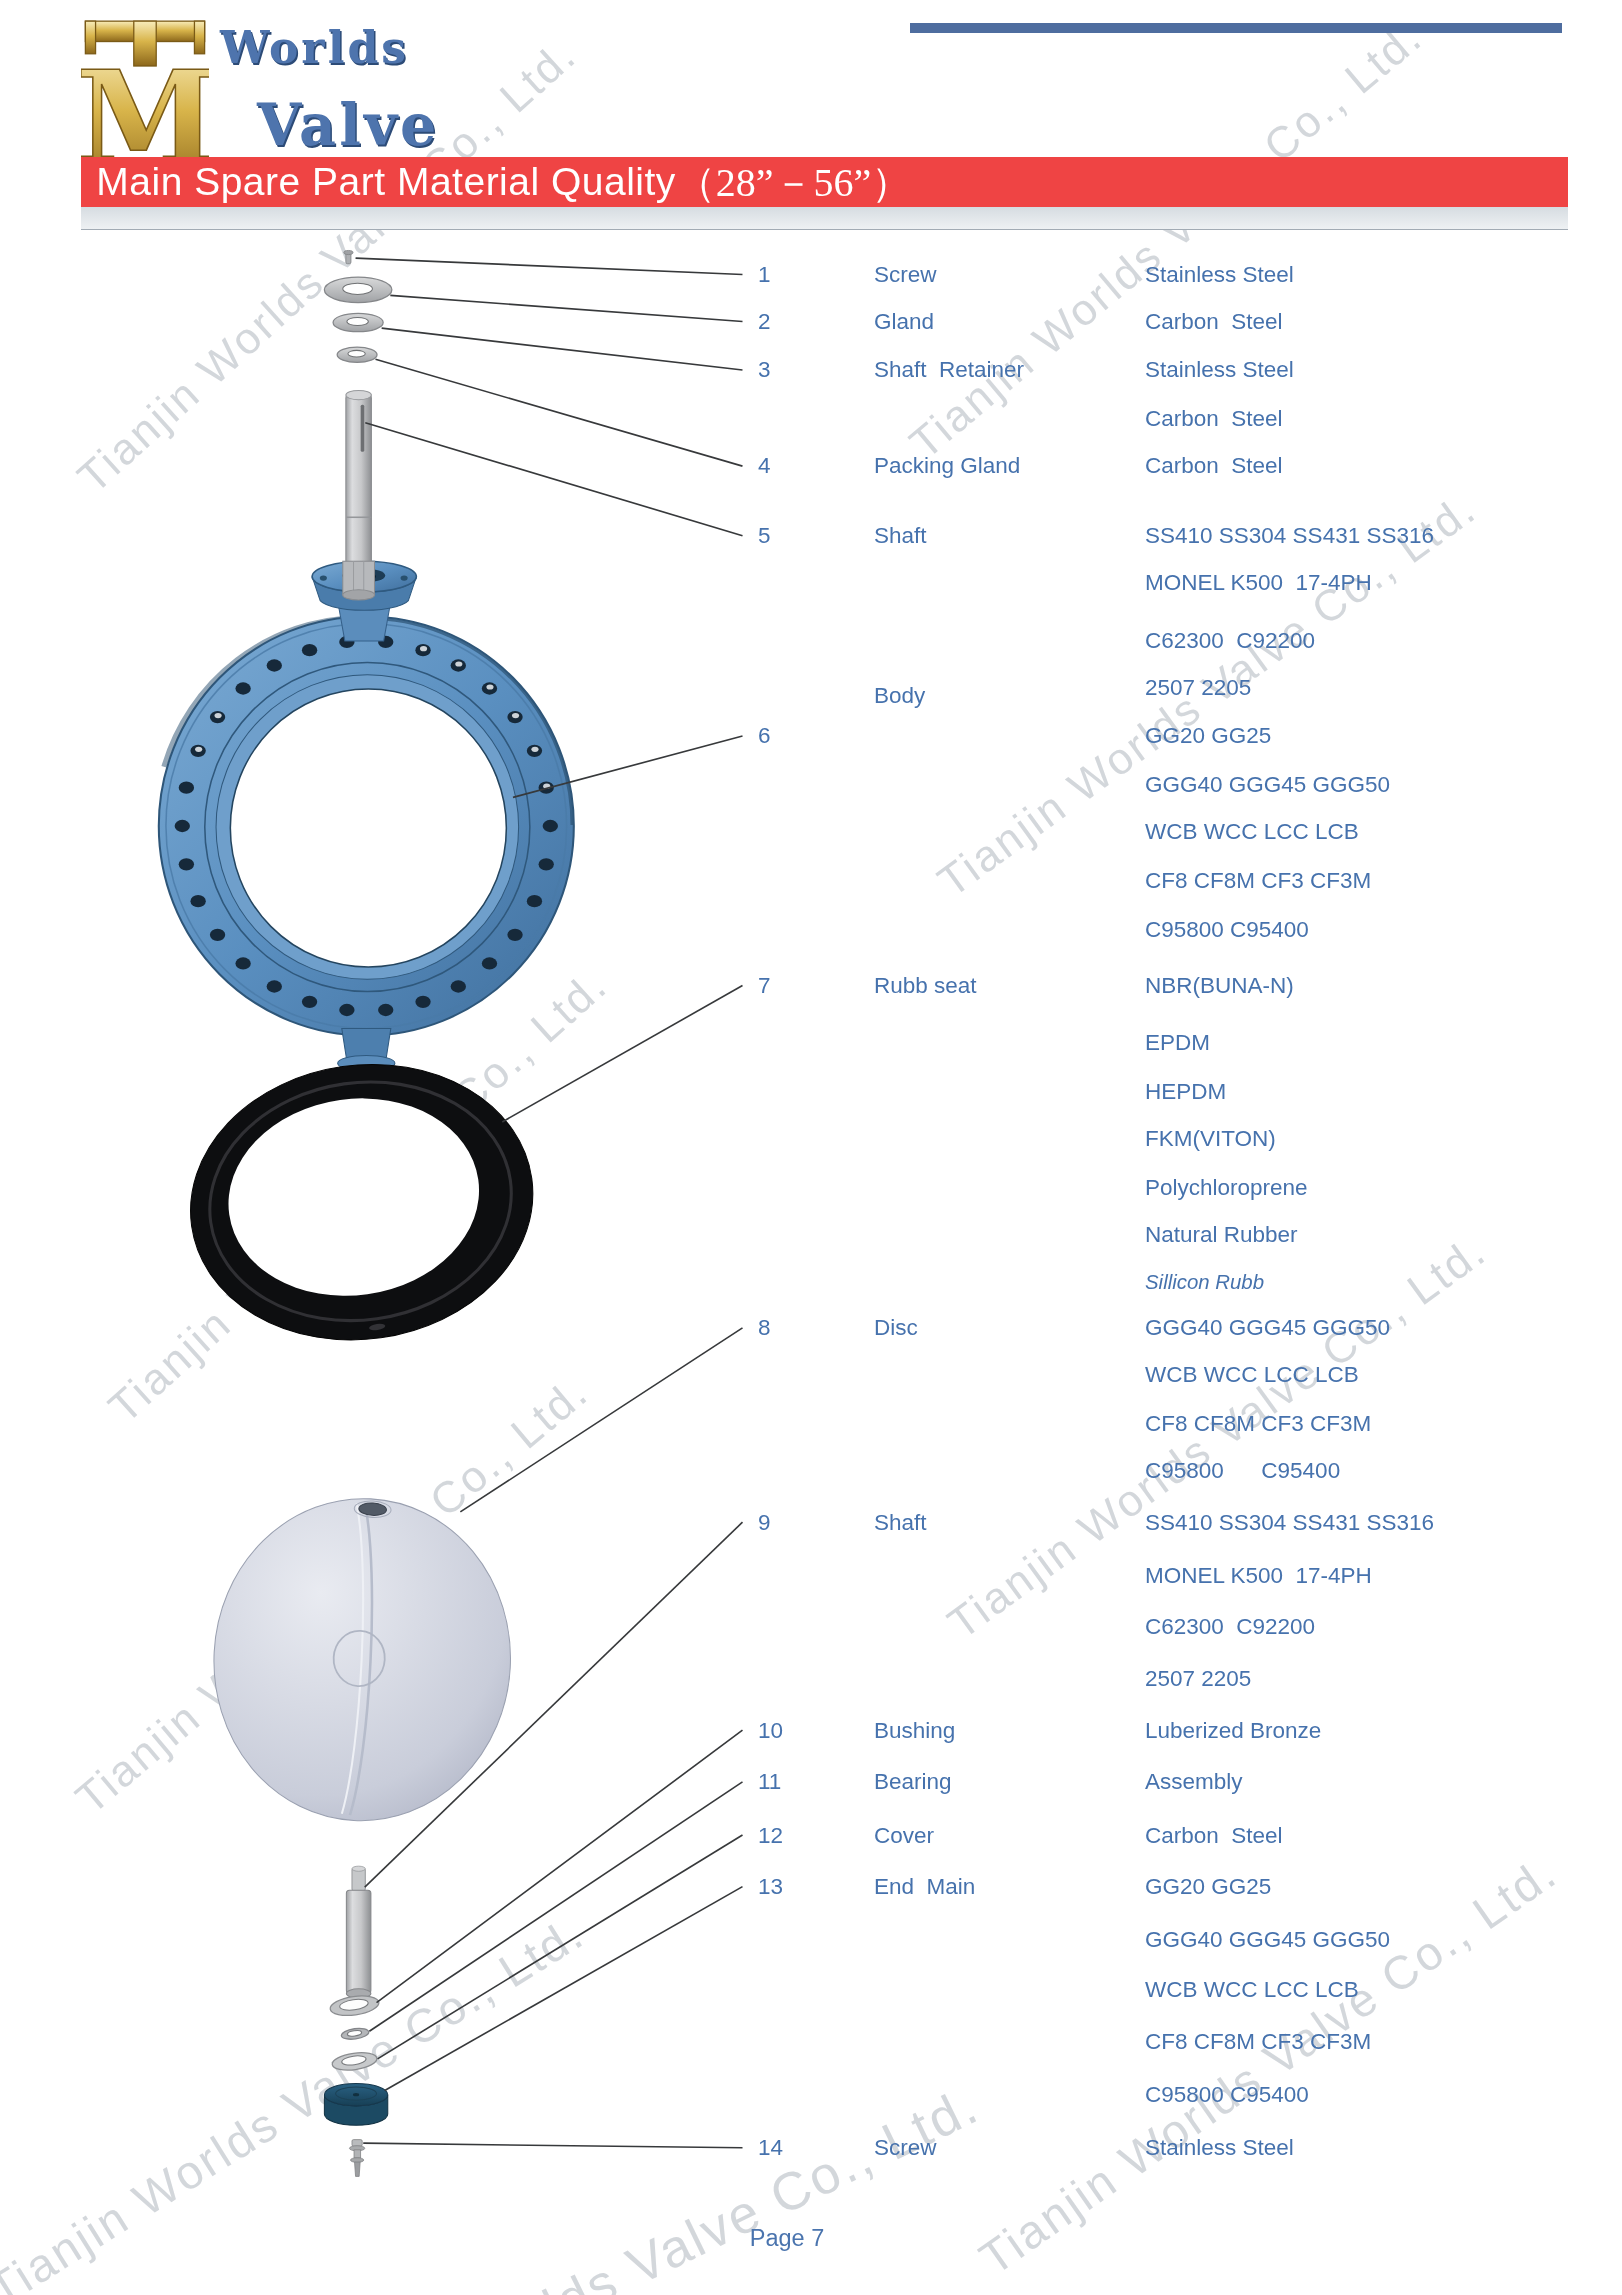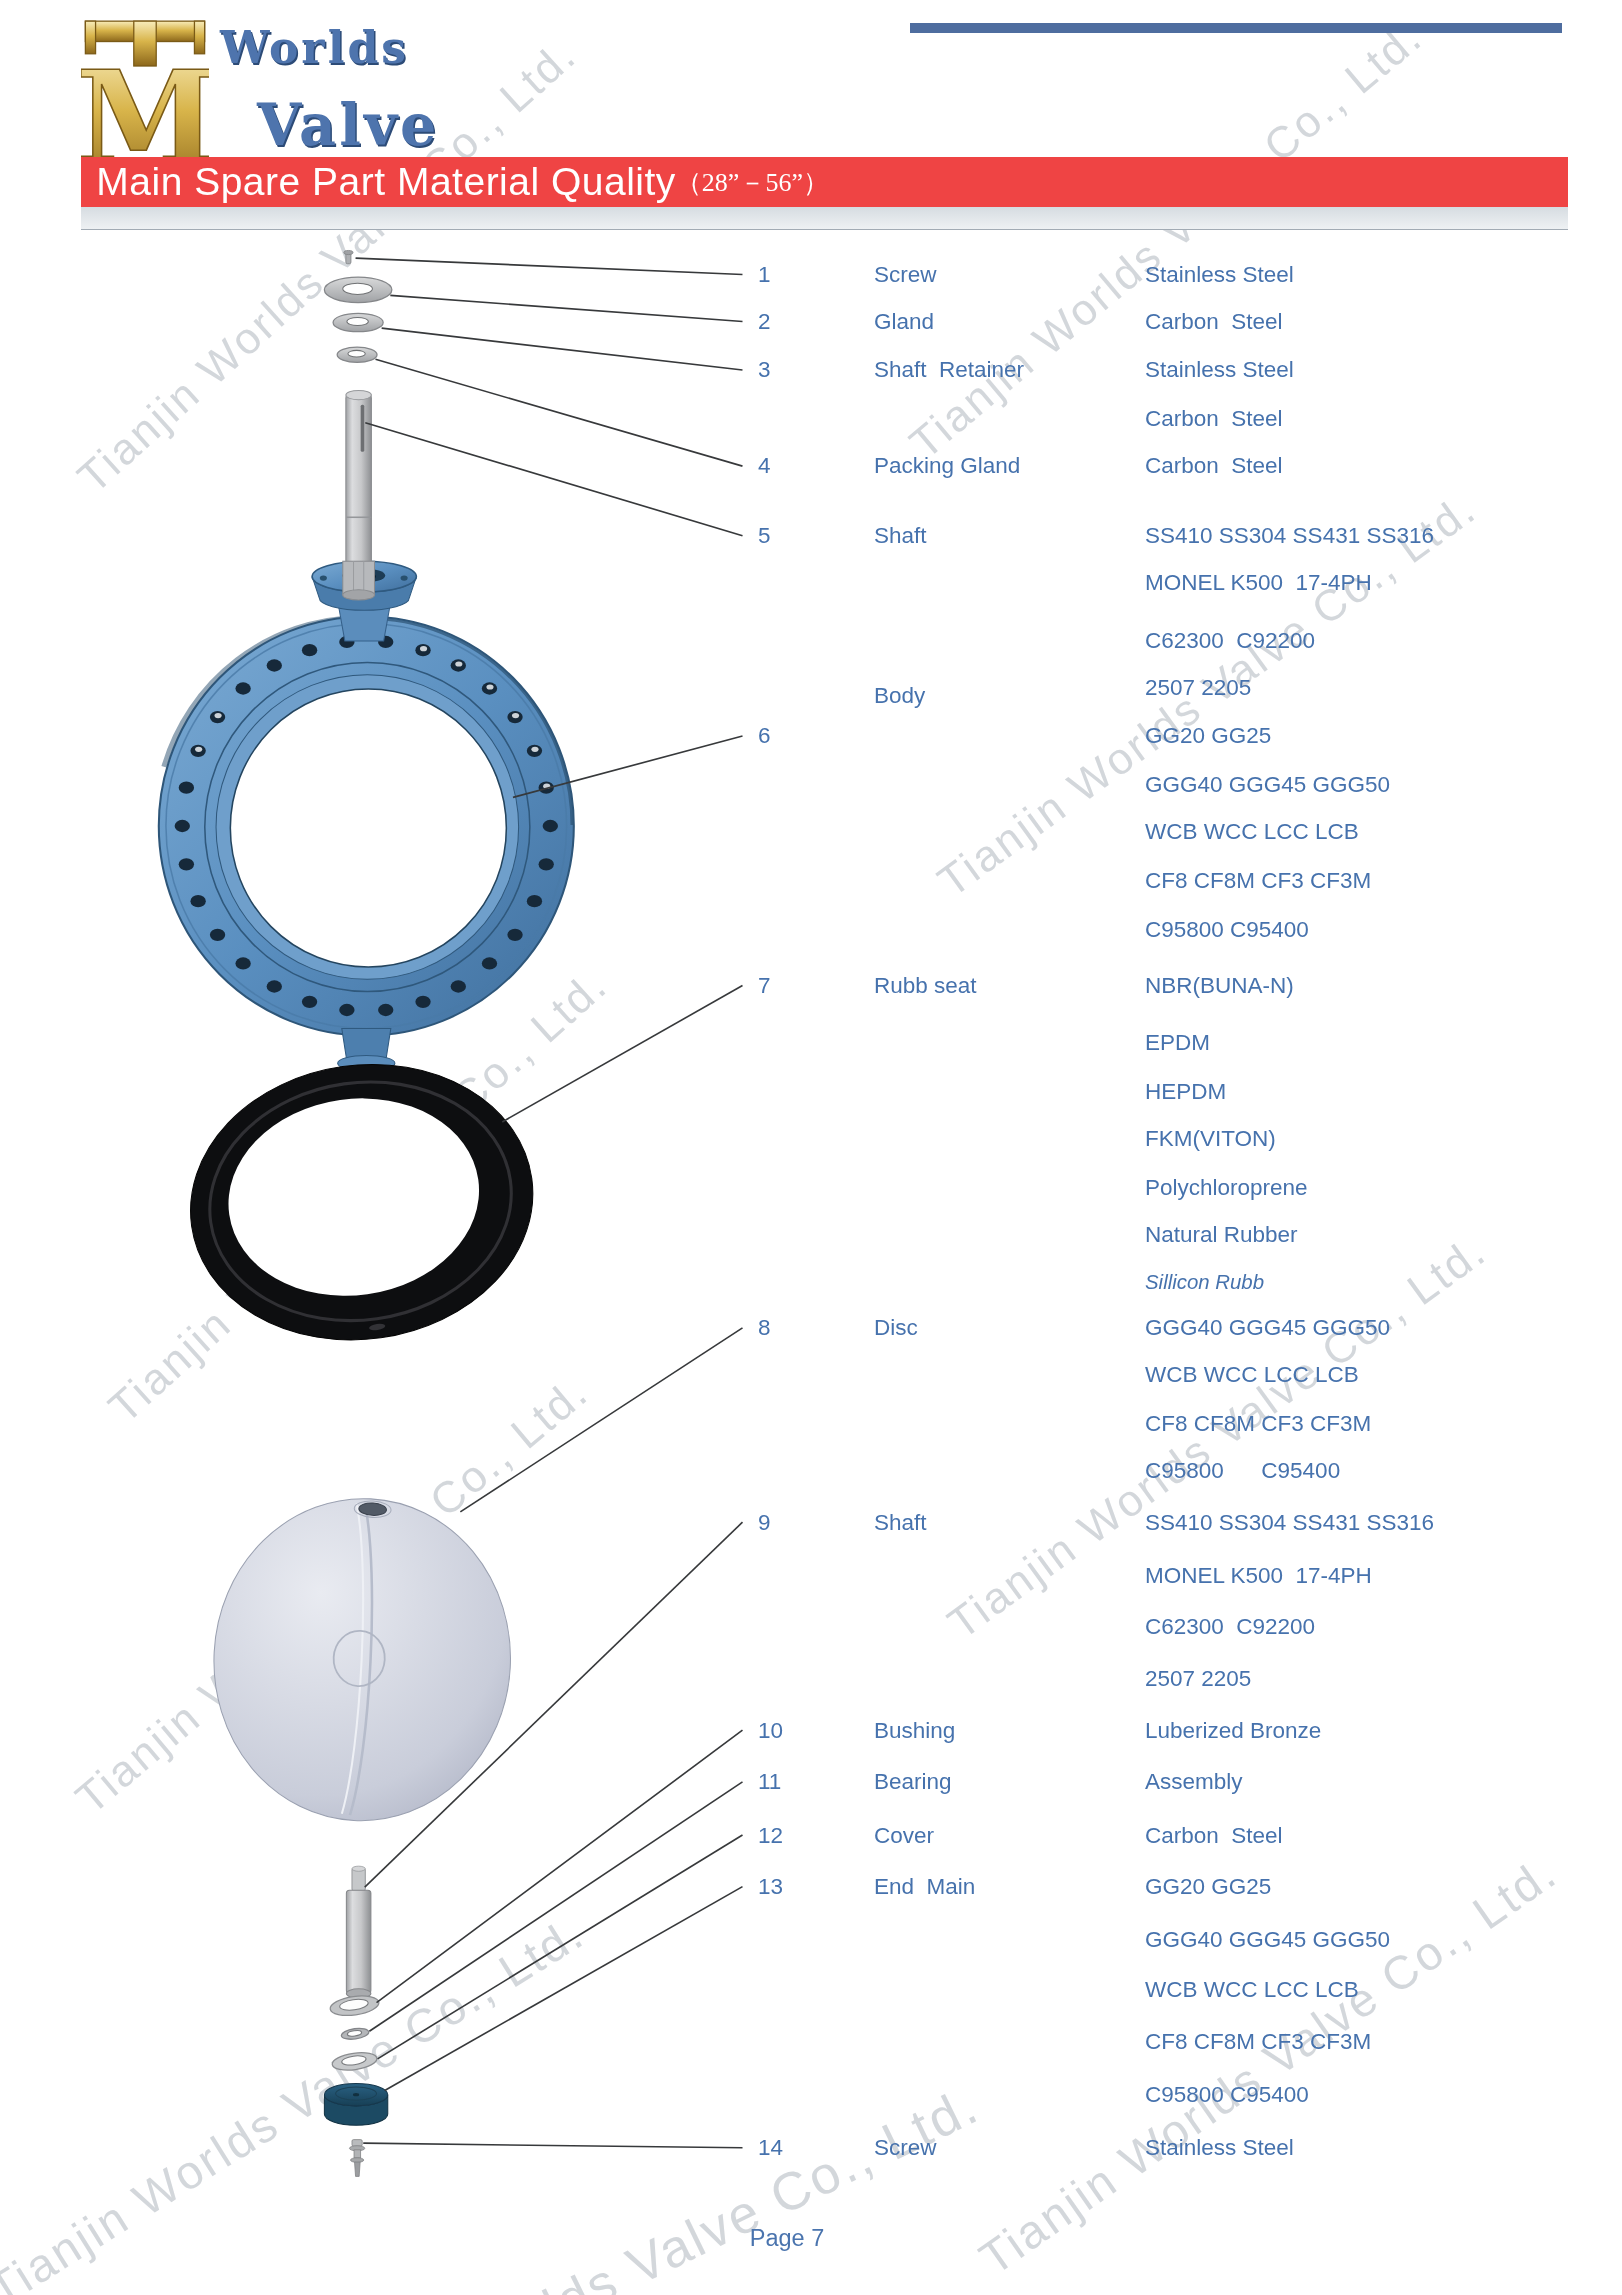--- a/index.html
+++ b/index.html
@@ -14,21 +14,21 @@
          font-weight:bold;color:#4e74ad;text-shadow:1.5px 1.5px 0 #2c4b77;letter-spacing:3.1px;}
   .brand .l1{font-size:44px;line-height:77px;}
   .brand .l2{font-size:57px;line-height:77px;padding-left:37px;}
   .top-bar{position:absolute;left:910px;top:22.5px;width:652px;height:10.2px;background:#4e6d9f;z-index:3;}
   .title-box{position:absolute;left:910px;top:44px;width:652px;height:83px;background:#4e6d9f;z-index:3;
              display:flex;align-items:center;justify-content:center;}
   .title-box span{font-family:"Liberation Serif",serif;font-size:47px;color:#ffffff;white-space:pre;}
   .banner{position:absolute;left:81px;top:157px;width:1487px;height:50px;background:#ef4444;z-index:3;
           display:flex;align-items:center;padding-left:15.3px;box-sizing:border-box;}
   .banner .main{font-size:39px;color:#ffffff;letter-spacing:0.5px;}
-  .banner .range{font-family:"Liberation Serif",serif;font-size:26px;color:#ffffff;white-space:pre;}
+  .banner .range{font-family:"Liberation Serif",serif;font-size:40px;color:#ffffff;white-space:pre;}
   .banner-strip{position:absolute;left:81px;top:207px;width:1487px;height:21.5px;z-index:3;
                 background:linear-gradient(#d6dce1,#eef1f3);border-bottom:1.5px solid #a2abb4;}
   
   .ln{position:absolute;font-size:22.5px;line-height:32px;height:32px;color:#4672ad;white-space:pre;z-index:4;}
   .num{left:758px;}
   .pname{left:874px;}
   .mat{left:1145px;}
   .sm{font-size:20.4px;font-style:italic;}
   .page-label{position:absolute;left:731px;width:112px;text-align:center;font-size:23.5px;color:#4a74ae;z-index:4;}
   

